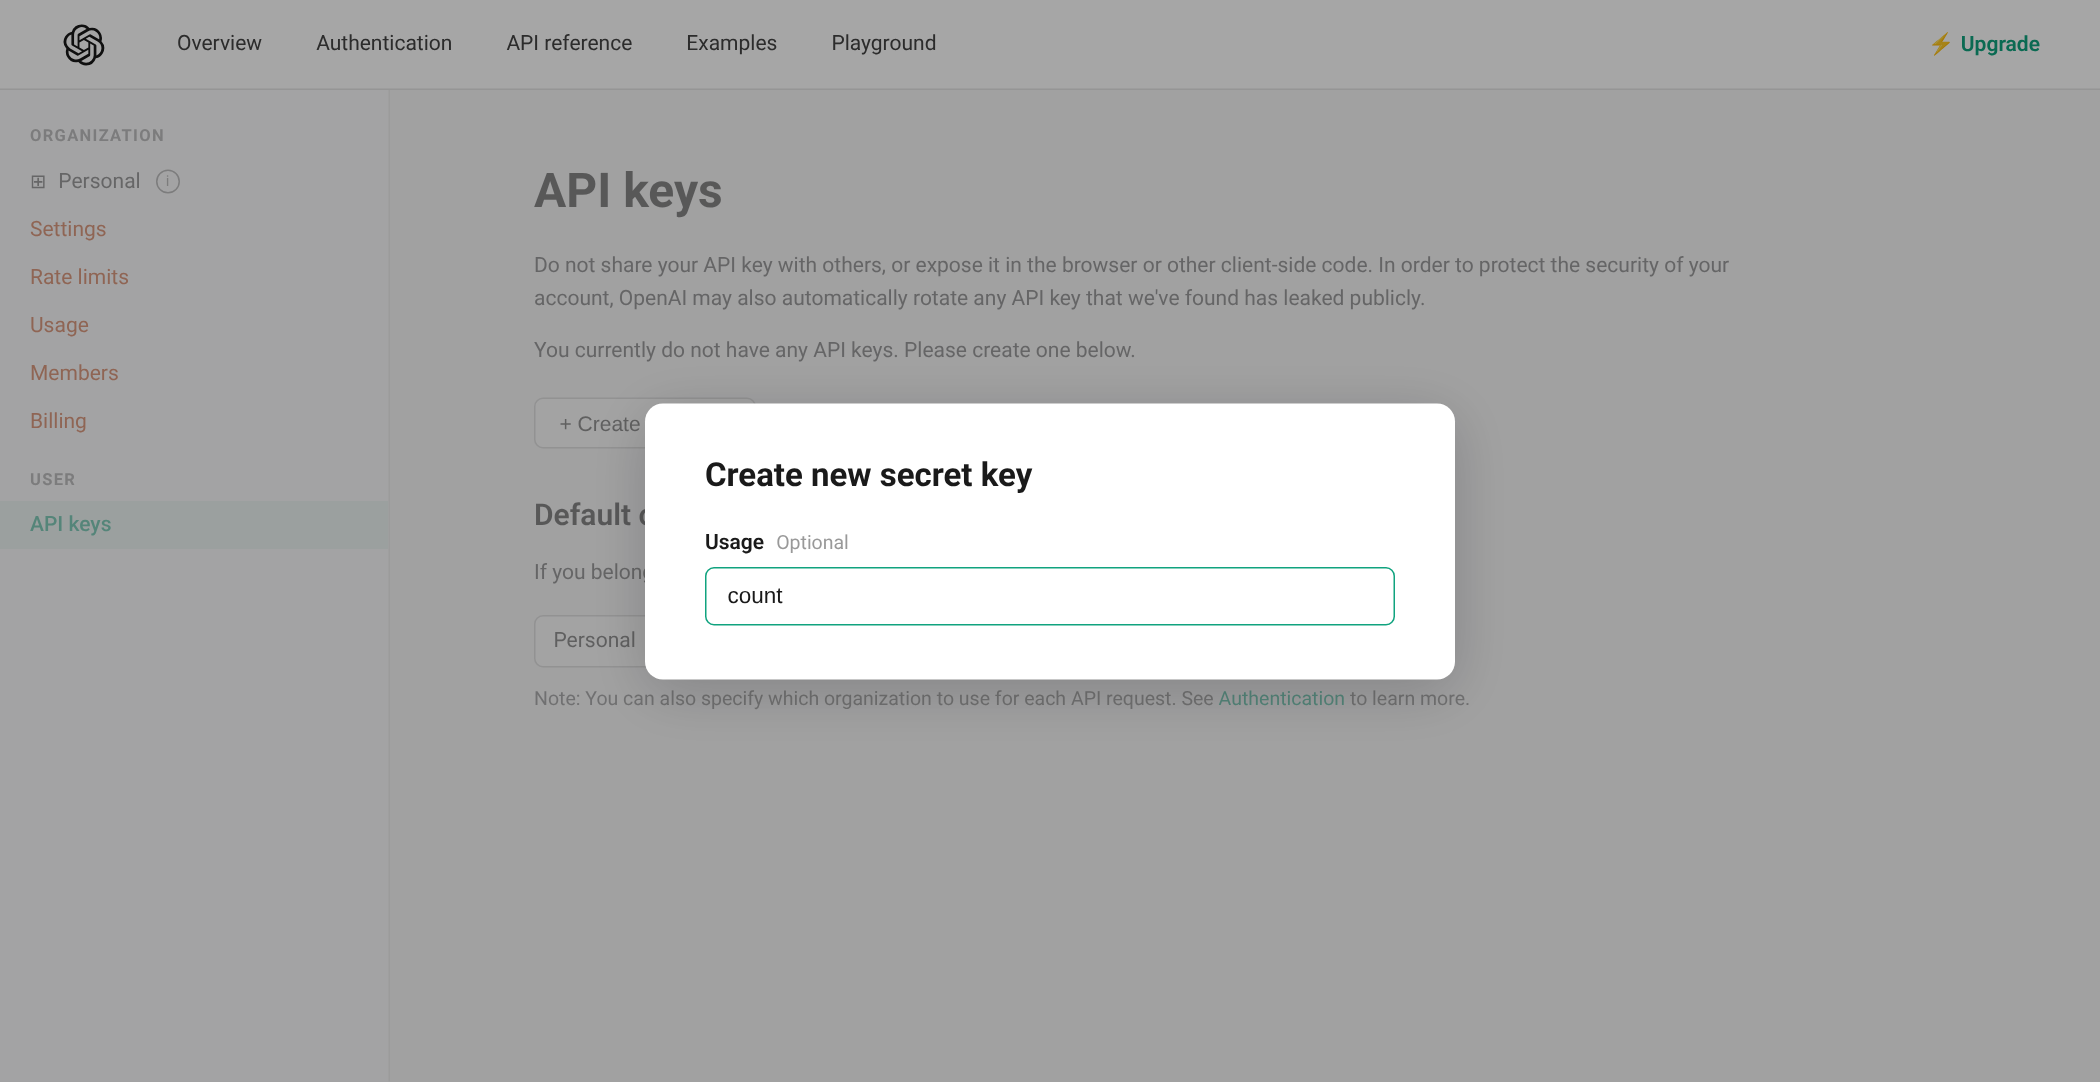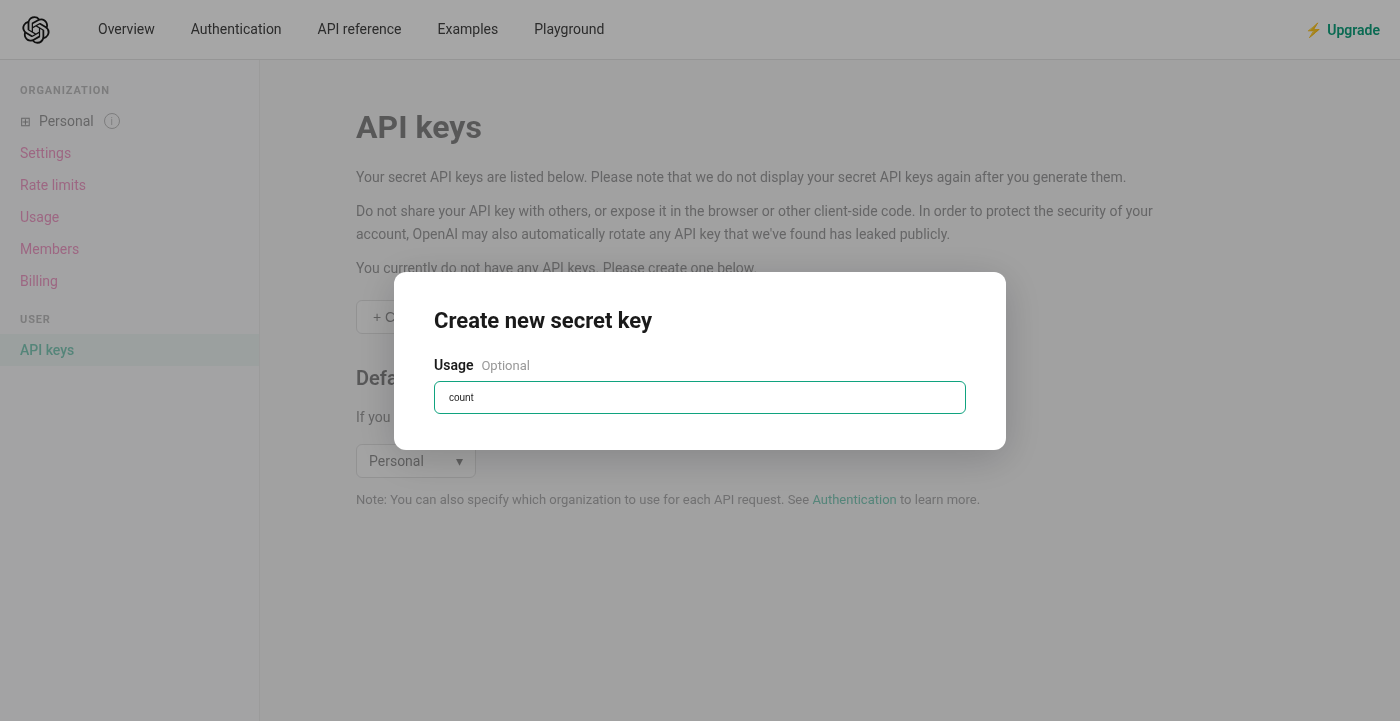--- a/index.html
+++ b/index.html
@@ -3,21 +3,21 @@
   <meta charset="utf-8">
   <style>
     * { box-sizing: border-box; margin: 0; padding: 0; }
     body { font-family: -apple-system, BlinkMacSystemFont, 'Segoe UI', Roboto, sans-serif; background: #f7f7f8; color: #1a1a1a; font-size: 14px; }
 
     
     .topnav {
       display: flex; align-items: center;
       background: #fff;
       border-bottom: 1px solid #e5e5e5;
-      padding: 0 20px;
+      padding: 0 40px;
       height: 60px;
       position: fixed; top: 0; left: 0; right: 0; z-index: 100;
     }
     .topnav-logo {
       width: 32px; height: 32px; margin-right: 28px;
       display: flex; align-items: center; justify-content: center;
     }
     .topnav-links { display: flex; gap: 0; align-items: center; flex: 1; }
     .topnav-link {
       padding: 0 18px; height: 60px; display: flex; align-items: center;
@@ -44,21 +44,21 @@
     }
     .sidebar-section-title {
       font-size: 11px; font-weight: 700; color: #888;
       padding: 0 20px 8px 20px;
       letter-spacing: 0.08em;
       text-transform: uppercase;
     }
     .sidebar-item {
       display: flex; align-items: center; gap: 8px;
       padding: 8px 20px;
-      font-size: 14px; color: #ec4899; cursor: pointer;
+      font-size: 14px; color: #c2410c; cursor: pointer;
     }
     .sidebar-item.active { background: #e8f5f0; color: #10a37f; font-weight: 500; }
     .sidebar-personal-row {
       display: flex; align-items: center; gap: 8px;
       padding: 8px 20px; font-size: 14px; color: #444;
     }
     .sidebar-personal-icon { font-size: 13px; }
     .sidebar-info-icon {
       width: 16px; height: 16px; border-radius: 50%; border: 1px solid #888;
       display: flex; align-items: center; justify-content: center;
@@ -102,42 +102,42 @@
       background: rgba(0,0,0,0.35);
       z-index: 200;
       display: flex; align-items: center; justify-content: center;
     }
 
     
     .modal {
       background: #fff;
       border-radius: 12px;
       padding: 36px 40px;
-      width: 612px;
+      width: 540px;
       max-width: 95vw;
       box-shadow: 0 8px 40px rgba(0,0,0,0.18);
       position: relative;
       z-index: 201;
     }
     .modal-title {
       font-size: 22px; font-weight: 700; color: #1a1a1a;
       margin-bottom: 24px;
     }
     .modal-label-row {
       display: flex; align-items: baseline; gap: 8px;
       margin-bottom: 8px;
     }
     .modal-label { font-size: 14px; font-weight: 600; color: #1a1a1a; }
     .modal-label-optional { font-size: 13px; color: #999; }
     .modal-input {
       width: 100%;
       border: 1.5px solid #10a37f;
       border-radius: 6px;
       padding: 10px 14px;
-      font-size: 10px;
+      font-size: 15px;
       outline: none;
       color: #1a1a1a;
     }
     .modal-actions {
       display: flex; justify-content: flex-end; gap: 12px;
     }
     .btn-cancel {
       padding: 10px 20px; border-radius: 6px;
       border: 1px solid #ccc; background: #fff;
       font-size: 14px; cursor: pointer; color: #333;
@@ -199,21 +199,20 @@
     </div>
     <div class="sidebar-divider"></div>
     <div class="sidebar-section-title">USER</div>
     <div class="sidebar-item active">
       <span>API keys</span>
     </div>
   </aside>
 
   <main class="main dimmed">
     <h1 class="page-title">API keys</h1>
-    <p class="description">Your secret API keys are listed below. Please note that we do not display your secret API keys again after you generate them.</p>
     <p class="description">Do not share your API key with others, or expose it in the browser or other client-side code. In order to protect the security of your account, OpenAI may also automatically rotate any API key that we've found has leaked publicly.</p>
     <p class="description">You currently do not have any API keys. Please create one below.</p>
     <button class="create-btn">
       <span>+ Create new se...</span>
     </button>
     <h2 class="section-title">Default orga...</h2>
     <p class="section-desc">If you belong to o... by default when making re...</p>
     <div class="dropdown-select">
       <span>Personal</span>
       <span>▾</span>

